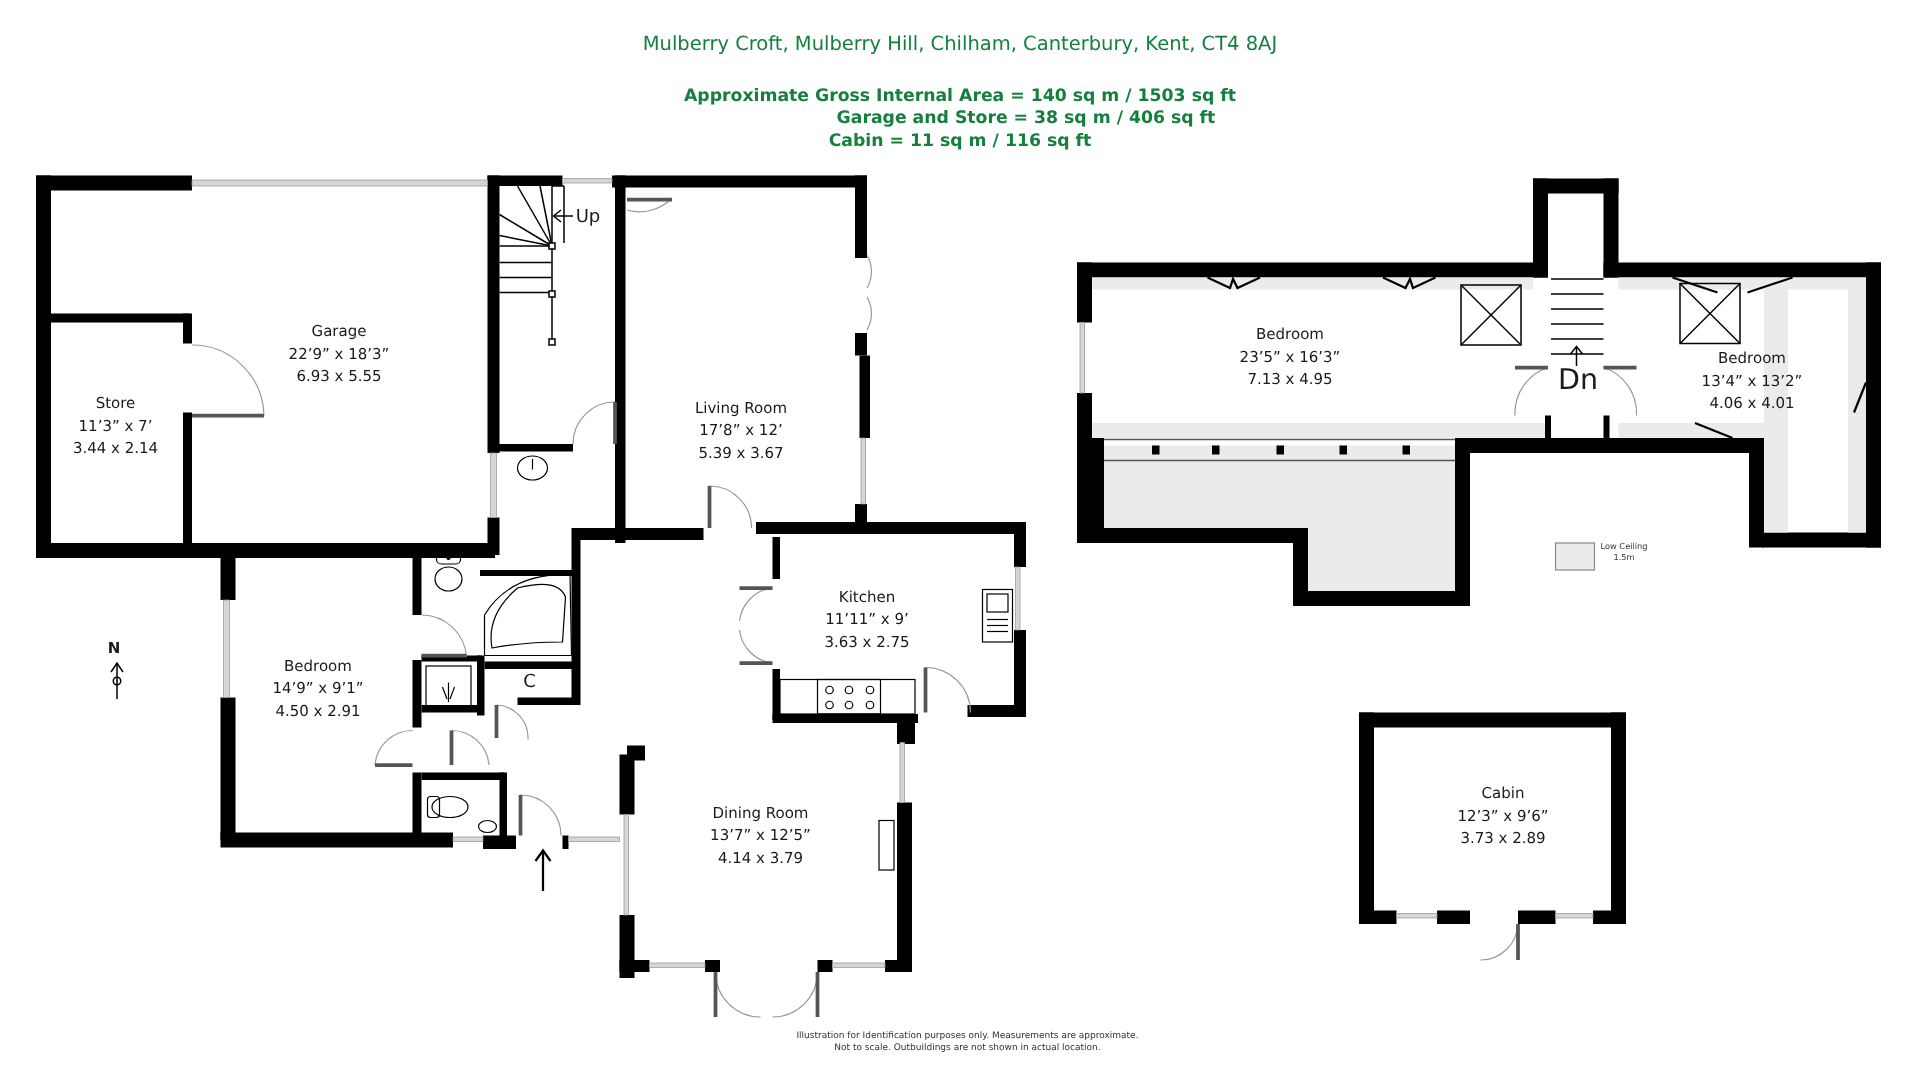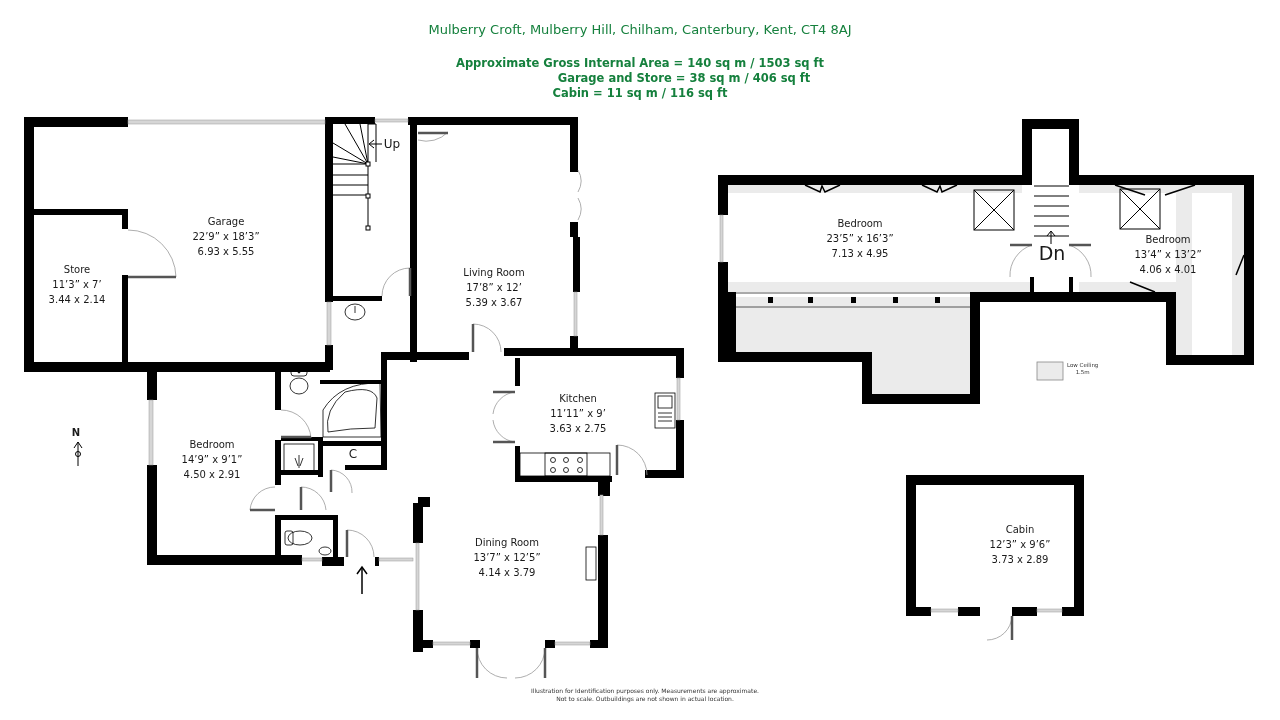--- a/index.html
+++ b/index.html
@@ -327,21 +327,21 @@
 <div class="overlay-text" style="left:860px;top:216px;">
   <div>Bedroom</div>
   <div>23’5” x 16’3”</div>
   <div>7.13 x 4.95</div>
 </div>
 <div class="overlay-text" style="left:1168px;top:232px;">
   <div>Bedroom</div>
   <div>13’4” x 13’2”</div>
   <div>4.06 x 4.01</div>
 </div>
-<div class="overlay-text" style="left:1002px;top:522px;margin-left:18px;">
+<div class="overlay-text" style="left:1002px;top:522px;">
   <div>Cabin</div>
   <div>12’3” x 9’6”</div>
   <div>3.73 x 2.89</div>
 </div>
 
 <div class="overlay-text" style="left:392px;top:137px;font-size:12px;">Up</div>
 <div class="overlay-text" style="left:353px;top:447px;font-size:12px;">C</div>
 <div class="overlay-text" style="left:76px;top:425px;font-size:10px;font-weight:bold;">N</div>
 <div class="overlay-text" style="left:1052px;top:246px;font-size:19px;">Dn</div>
 

